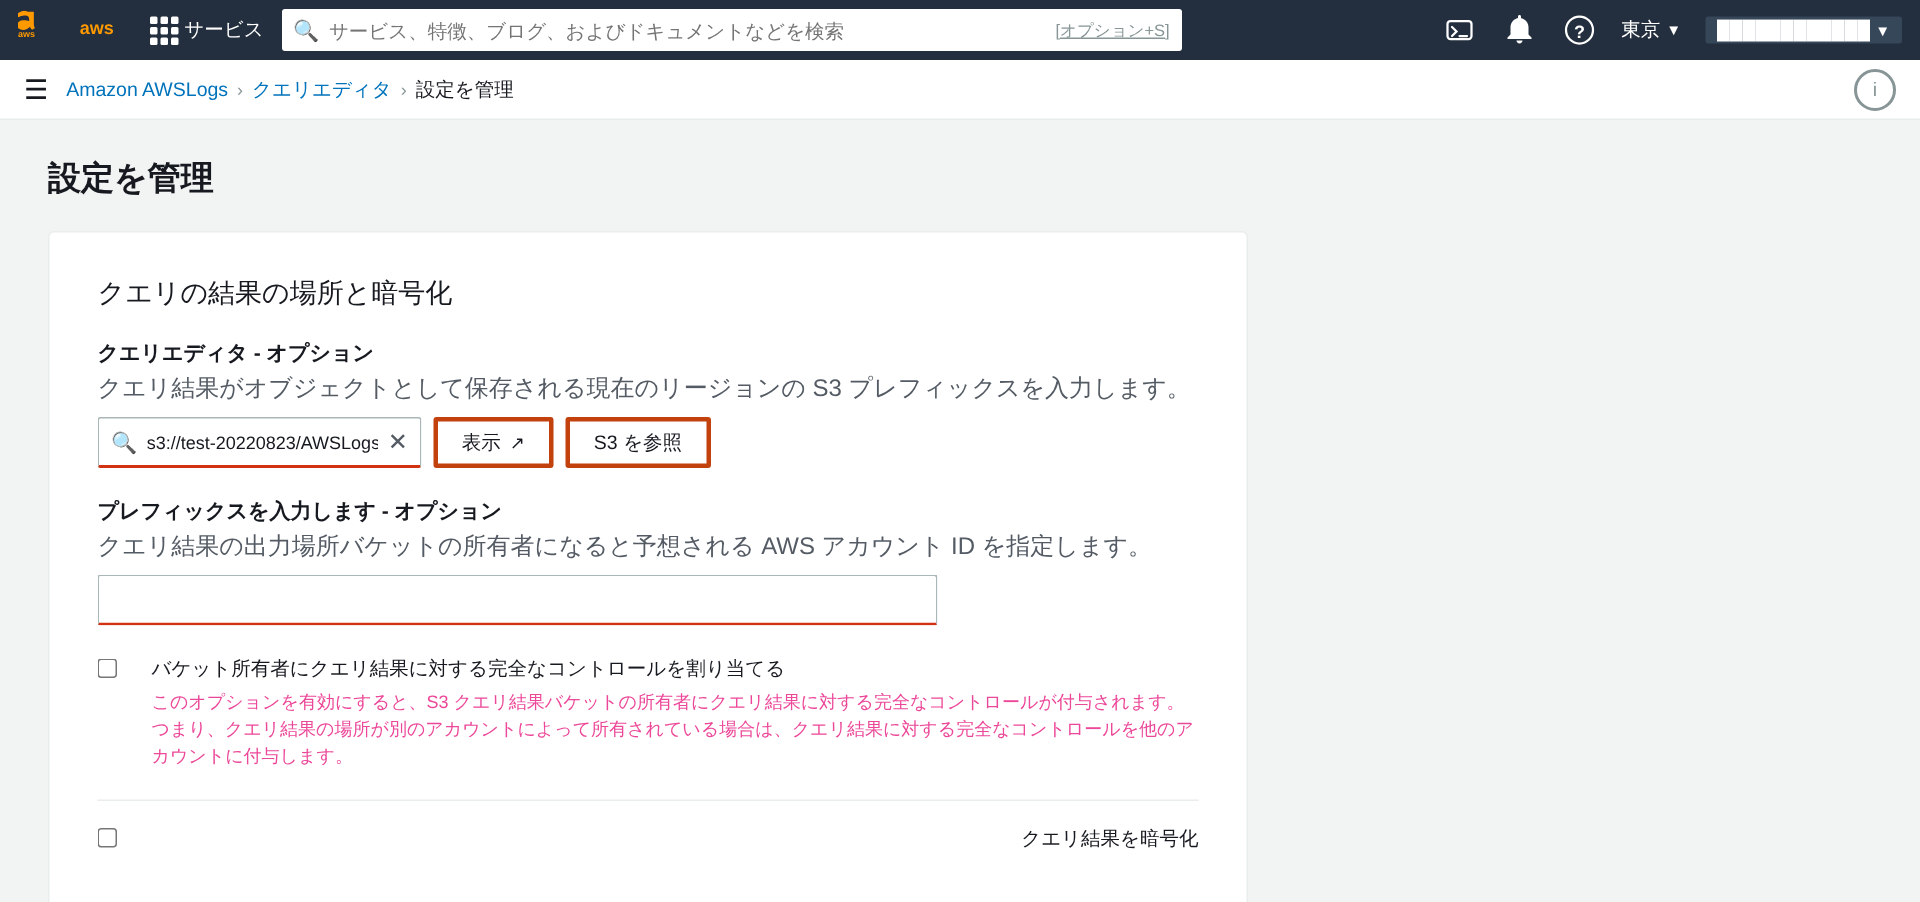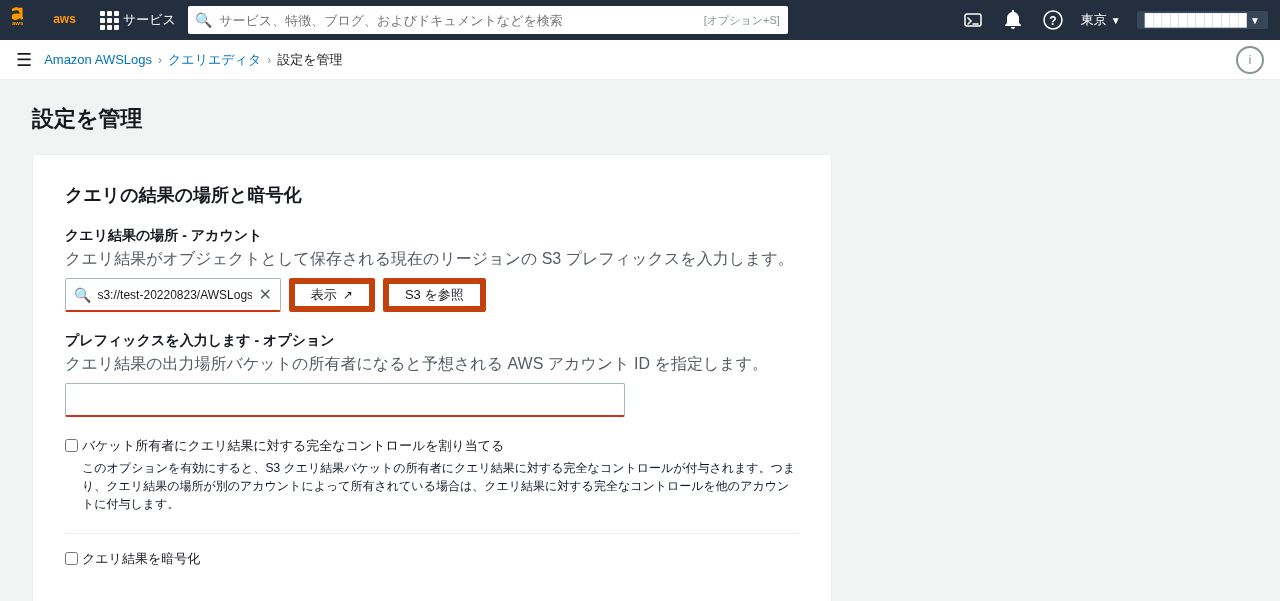--- a/index.html
+++ b/index.html
@@ -54,20 +54,21 @@
       border: none;
       outline: none;
       width: 100%;
       font-size: 13px;
       color: #16191f;
     }
     .nav-search-shortcut {
       font-size: 11px;
       color: #879596;
       white-space: nowrap;
+      text-decoration: underline;
     }
     .nav-right {
       margin-left: auto;
       display: flex;
       align-items: center;
       gap: 16px;
     }
     .nav-icon-btn {
       color: #fff;
       cursor: pointer;
@@ -159,21 +160,21 @@
     .settings-card {
       background: #fff;
       border: 1px solid #eaeded;
       border-radius: 4px;
       padding: 28px 32px;
       max-width: 800px;
     }
 
     .section-title {
       font-size: 18px;
-      font-weight: 700;
+      font-weight: 400;
       margin-bottom: 20px;
       color: #16191f;
     }
 
     .field-group {
       margin-bottom: 20px;
     }
 
     .field-label {
       font-size: 14px;
@@ -234,21 +235,21 @@
       border-radius: 2px;
       font-size: 13px;
       cursor: pointer;
       display: flex;
       align-items: center;
       gap: 6px;
       white-space: nowrap;
     }
     .btn-secondary {
       background: #fff;
-      border: 6px solid #c2410c;
+      border: 3px solid #c2410c;
       color: #16191f;
     }
     .external-icon {
       font-size: 12px;
     }
 
     .text-input-field {
       width: 100%;
       max-width: 560px;
       height: 34px;
@@ -257,34 +258,35 @@
       border-bottom: 2px solid #d13212;
       padding: 0 10px;
       font-size: 13px;
       color: #16191f;
       outline: none;
     }
 
     .checkbox-group {
       display: flex;
       align-items: flex-start;
-      gap: 4px;
+      gap: 23px;
       margin-bottom: 20px;
+      justify-content: space-between;
     }
     .checkbox-group input[type="checkbox"] {
       margin-top: 2px;
       flex-shrink: 0;
     }
     .checkbox-text {
       font-size: 13px;
       color: #16191f;
     }
     .checkbox-description {
       font-size: 12px;
-      color: #0f172a;
+      color: #ec4899;
       margin-top: 4px;
       line-height: 1.5;
     }
 
     .divider {
       border: none;
       border-top: 1px solid #eaeded;
       margin: 16px 0;
     }
   </style>
@@ -367,21 +369,21 @@
   <div class="info-icon-right">i</div>
 </div>
 
 <div class="main-content">
   <h1 class="page-title">設定を管理</h1>
 
   <div class="settings-card">
     <h2 class="section-title">クエリの結果の場所と暗号化</h2>
 
     <div class="field-group">
-      <div class="field-label">クエリ結果の場所 - アカウント</div>
+      <div class="field-label">クエリエディタ - オプション</div>
       <div class="field-description">クエリ結果がオブジェクトとして保存される現在のリージョンの S3 プレフィックスを入力します。</div>
       <div class="input-row">
         <div class="search-input-wrapper error">
           <span class="search-icon-sm">🔍</span>
           <input type="text" value="s3://test-20220823/AWSLogs/            /vpcflowlogs/ap-northe" style="font-size: 12px;">
           <span class="clear-icon">✕</span>
         </div>
         <button class="btn btn-secondary">
           <span>表示</span>
           <span class="external-icon">↗</span>

